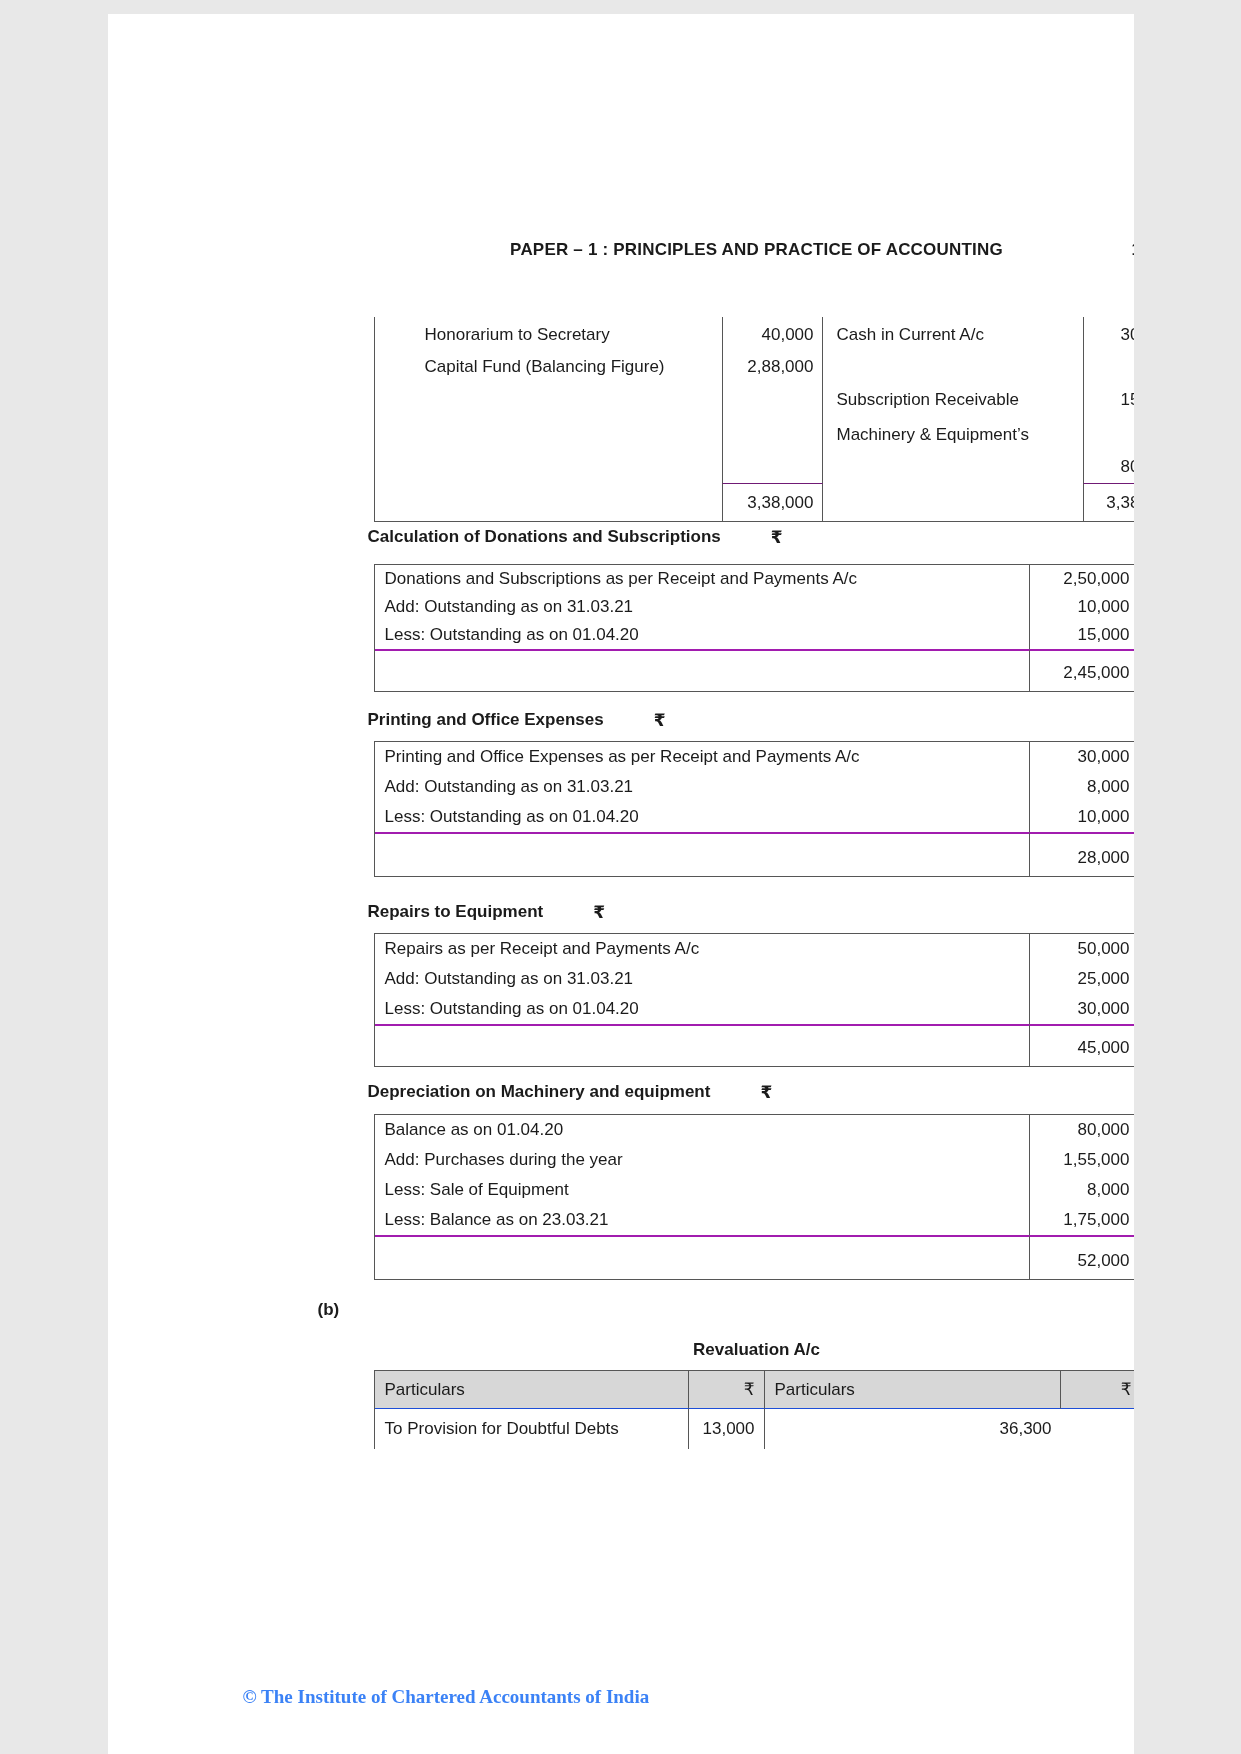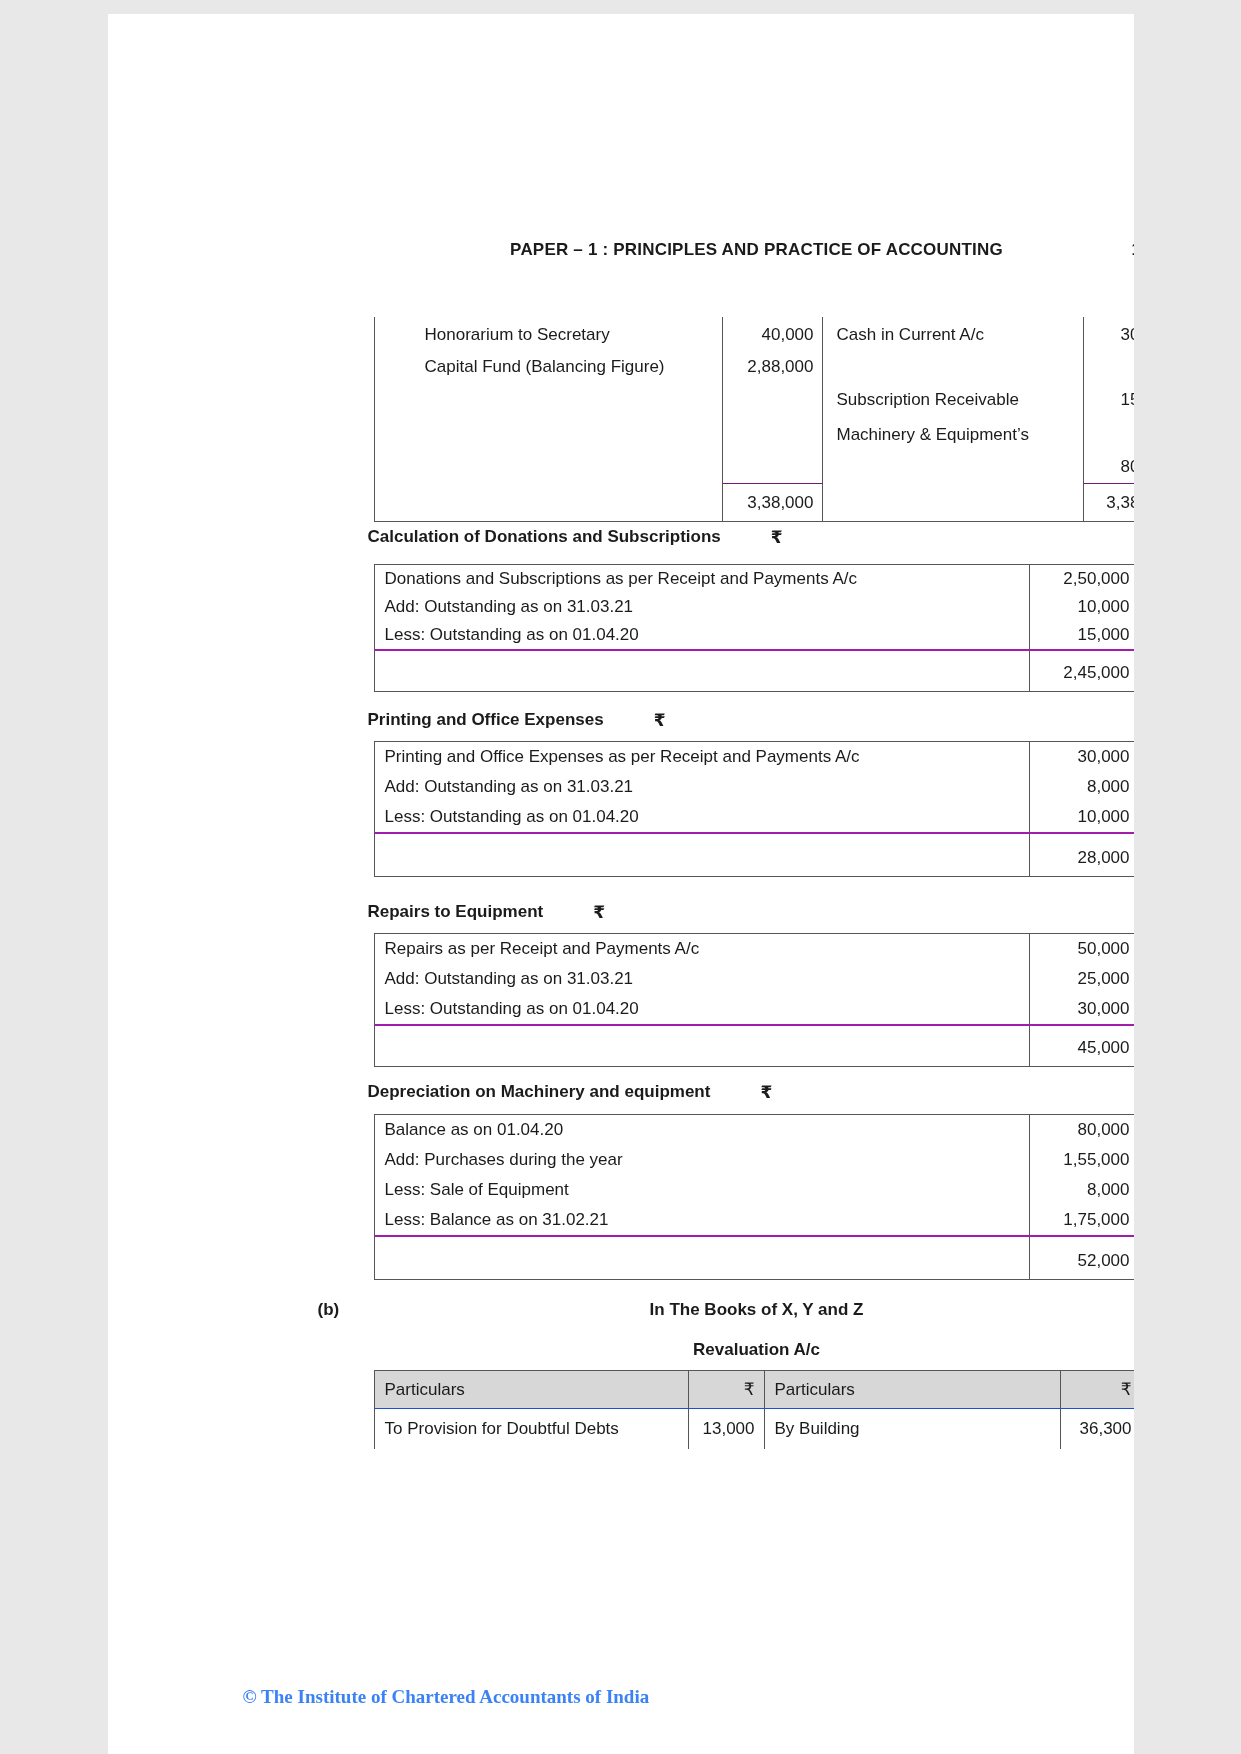--- a/index.html
+++ b/index.html
@@ -154,37 +154,35 @@
     <div class="h">Depreciation on Machinery and equipment</div>
     <div class="cur">₹</div>
   </div>
   <div class="abs calc-table" style="top:1100px">
     <div class="cl h30">Balance as on 01.04.20</div>
     <div class="ca h30">80,000</div>
     <div class="cl h30">Add: Purchases during the year</div>
     <div class="ca h30">1,55,000</div>
     <div class="cl h30">Less: Sale of Equipment</div>
     <div class="ca h30">8,000</div>
-    <div class="cl h30">Less: Balance as on 31.02.21</div>
+    <div class="cl h30">Less: Balance as on 23.03.21</div>
     <div class="ca h30">1,75,000</div>
     <div class="cl tot tot44"></div>
     <div class="ca tot tot44">52,000</div>
   </div>
 
   <div class="abs b-label">(b)</div>
-  <div class="abs b-title">In The Books of X, Y and Z</div>
   <div class="abs sub-title">Revaluation A/c</div>
 
   <div class="abs reval">
     <div class="c head dv pl">Particulars</div>
     <div class="c head dv ar">₹</div>
     <div class="c head dv pl">Particulars</div>
     <div class="c head ar">₹</div>
 
     <div class="c dv pl">To Provision for Doubtful Debts</div>
     <div class="c dv ar">13,000</div>
-    <div class="c dv pl">By Building</div>
     <div class="c ar">36,300</div>
   </div>
 
   <div class="abs footer">© The Institute of Chartered Accountants of India</div>
 
 </div>
 
 </body></html>

